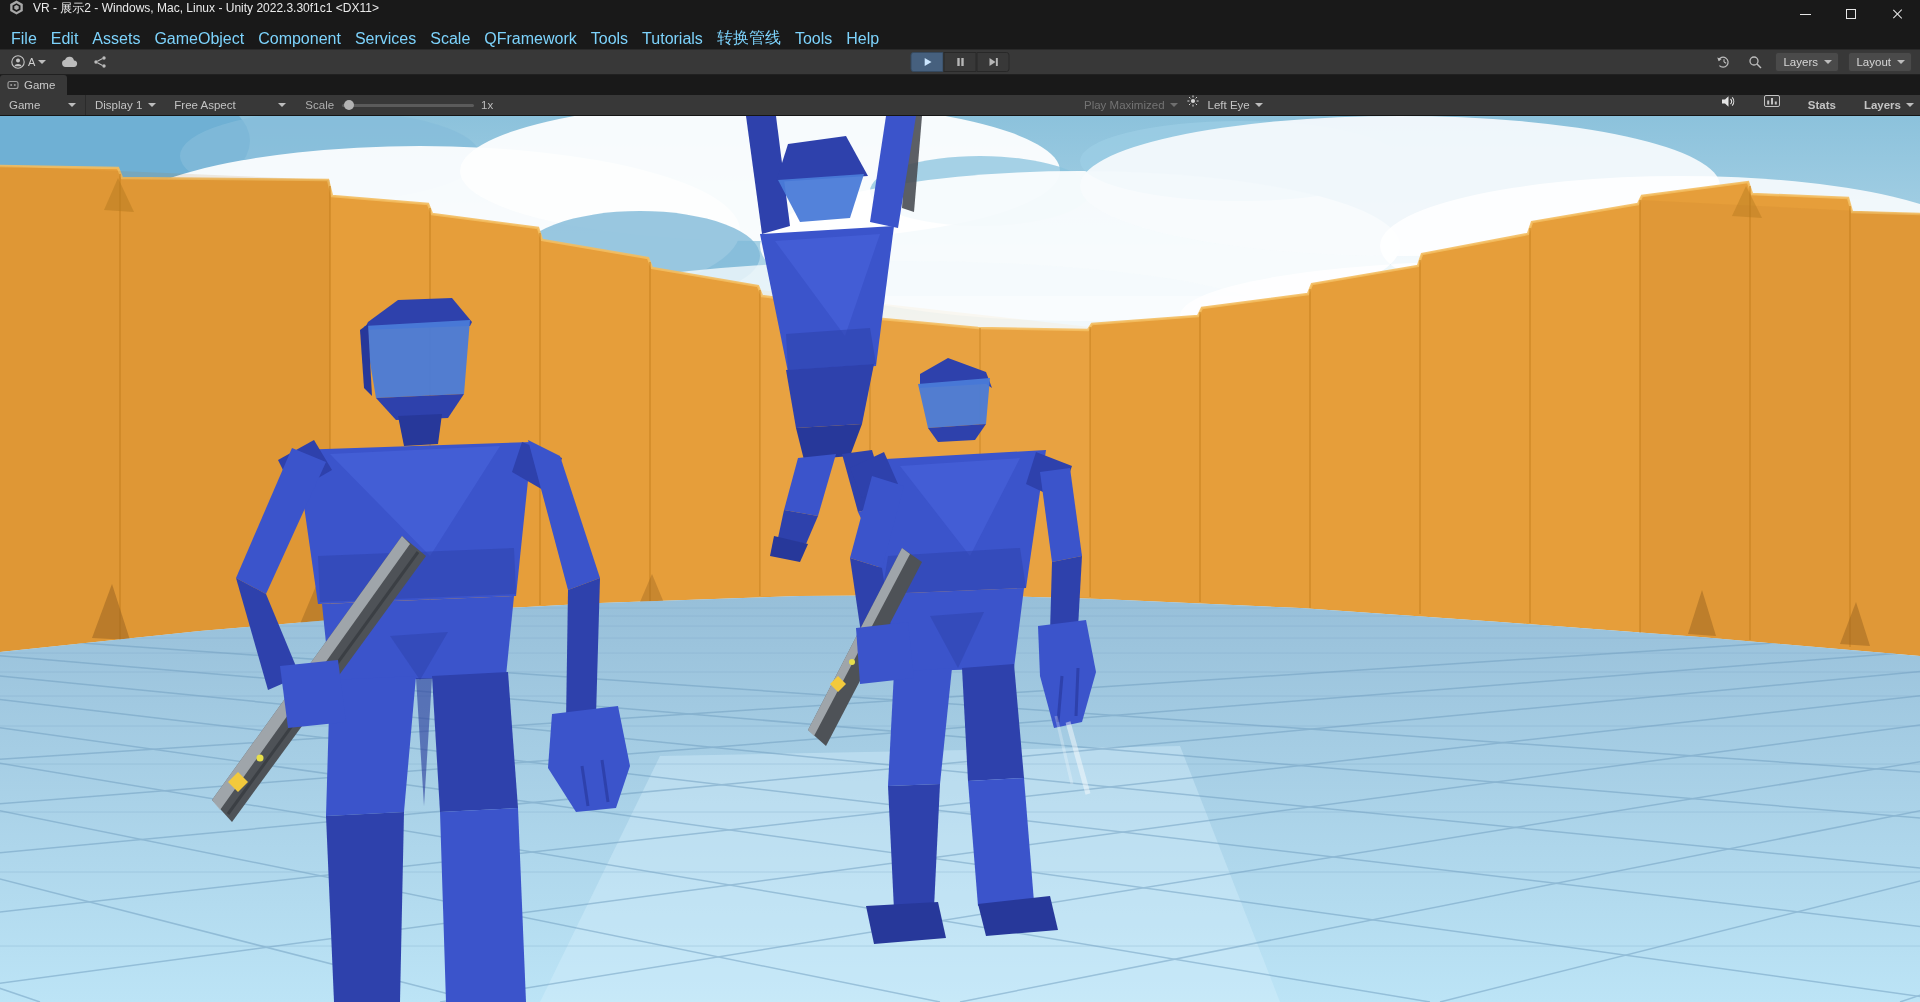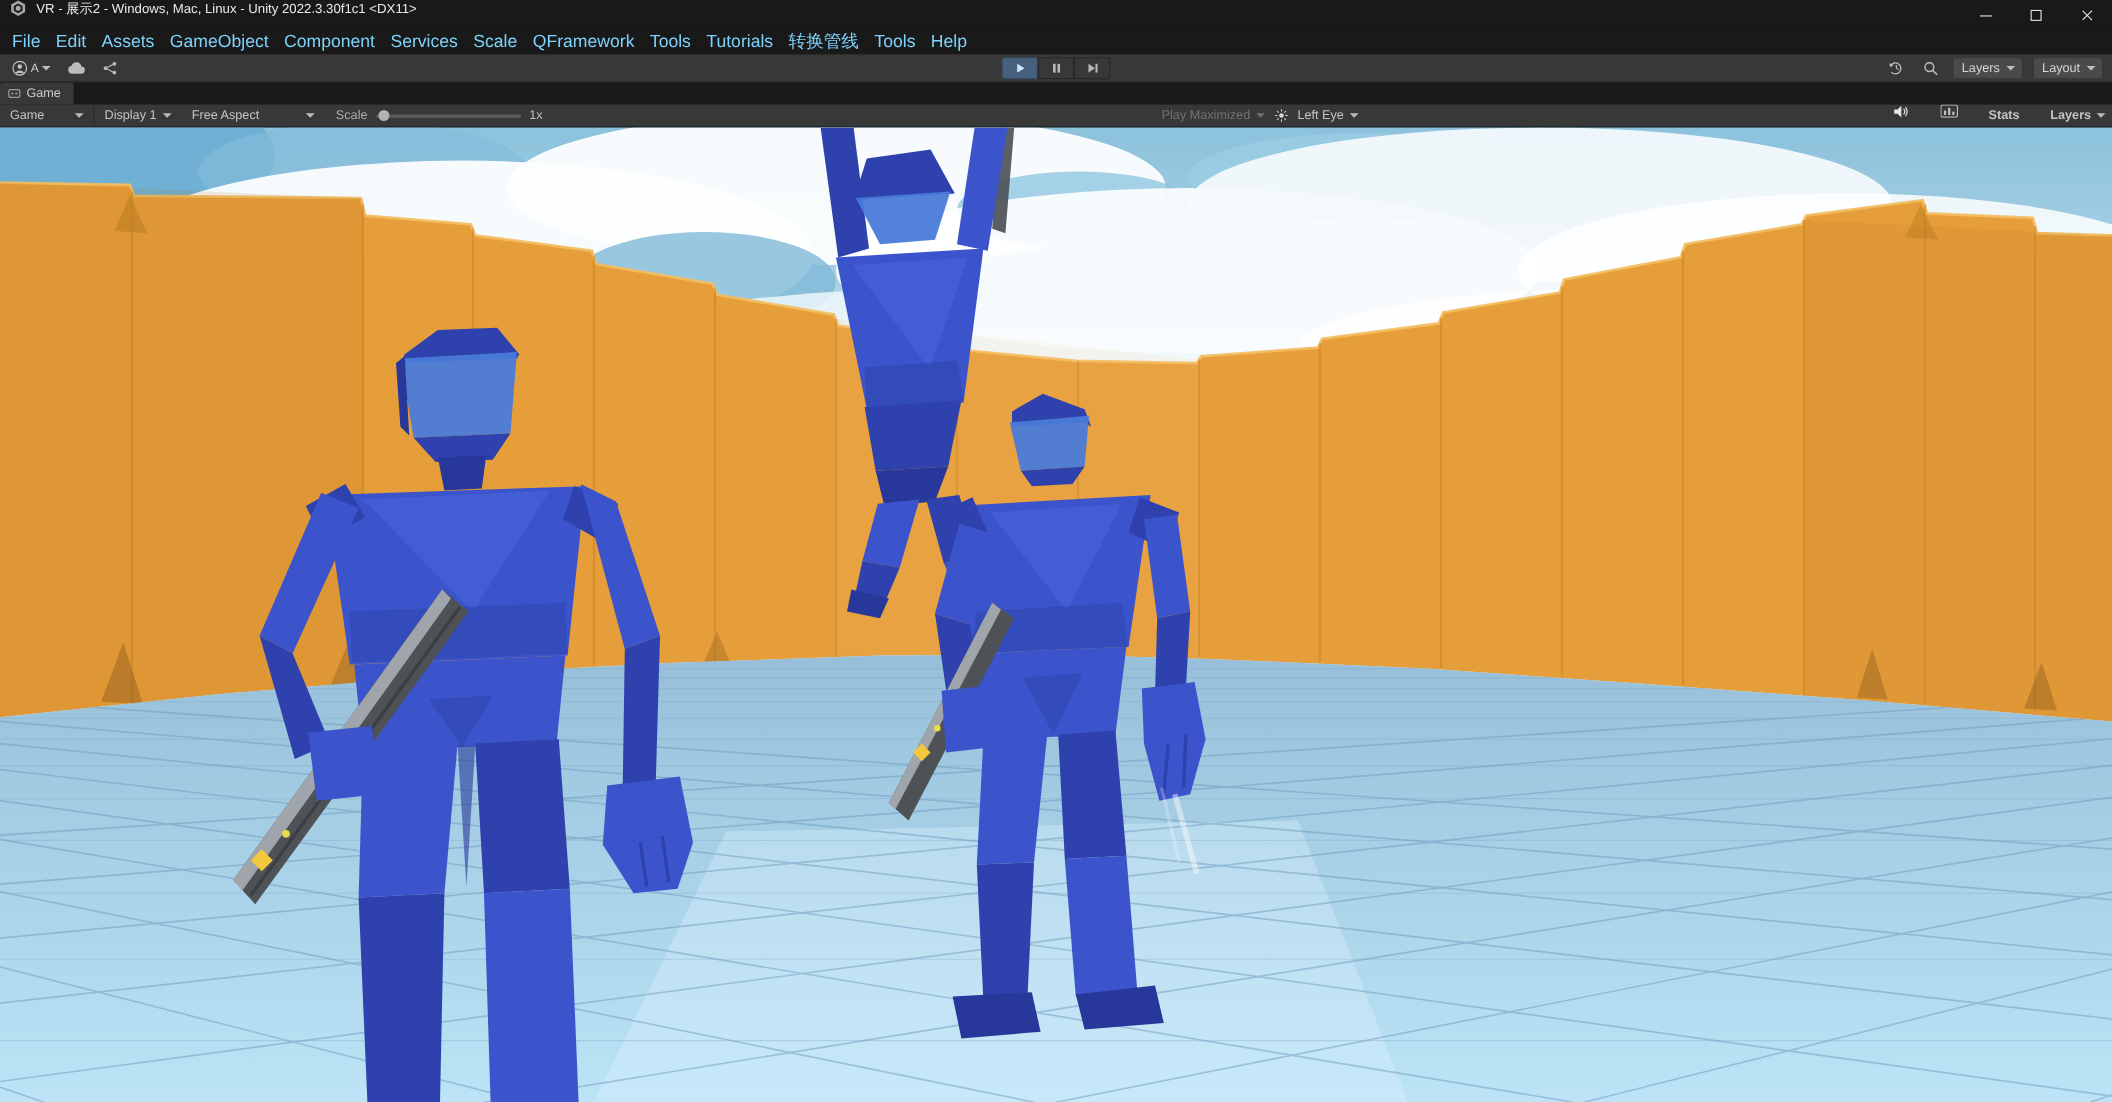--- a/index.html
+++ b/index.html
@@ -43,21 +43,21 @@
   .tabstrip { height: 20px; background: #191919; display: flex; align-items: flex-end; }
   .tab { height: 20px; background: #383838; display: flex; align-items: center; gap: 5px; padding: 0 12px 0 7px; font-size: 11.5px; color: #CACACA; border-radius: 3px 3px 0 0; }
   
   .gvbar { height: 21px; background: #383838; border-bottom: 1px solid #151515; display: flex; align-items: center; font-size: 11.5px; color: #C4C4C4; position: relative; }
   .gv-dd { display: flex; align-items: center; gap: 6px; padding: 0 9px; height: 100%; }
   .gv-sep { border-right: 1px solid #2B2B2B; }
   .gv-label { padding: 0 4px 0 10px; color: #AFAFAF; }
   .slider-track { width: 132px; height: 3px; background: #5B5B5B; border-radius: 2px; position: relative; margin: 0 7px 0 4px; }
   .slider-thumb { position: absolute; left: 2px; top: -4px; width: 10px; height: 10px; border-radius: 50%; background: #B2B2B2; }
   .scale-value { color: #BDBDBD; }
-  .gv-mid { position: absolute; left: 1056px; top: 0; height: 100%; display: flex; align-items: center; gap: 9px; }
+  .gv-mid { position: absolute; left: 1084px; top: 0; height: 100%; display: flex; gap: 9px; }
   .disabled-text { color: #737373; }
   .gv-right { position: absolute; right: 6px; top: 0; height: 100%; display: flex; align-items: flex-start; gap: 28px; font-weight: bold; }
   .gv-toggle { display: flex; align-items: center; gap: 5px; height: 100%; }
   
   .viewport { width: 1920px; height: 886px; position: relative; background: #9CC9E0; overflow: hidden; }
   .viewport svg { display: block; }
 </style>
 </head>
 <body>
 

